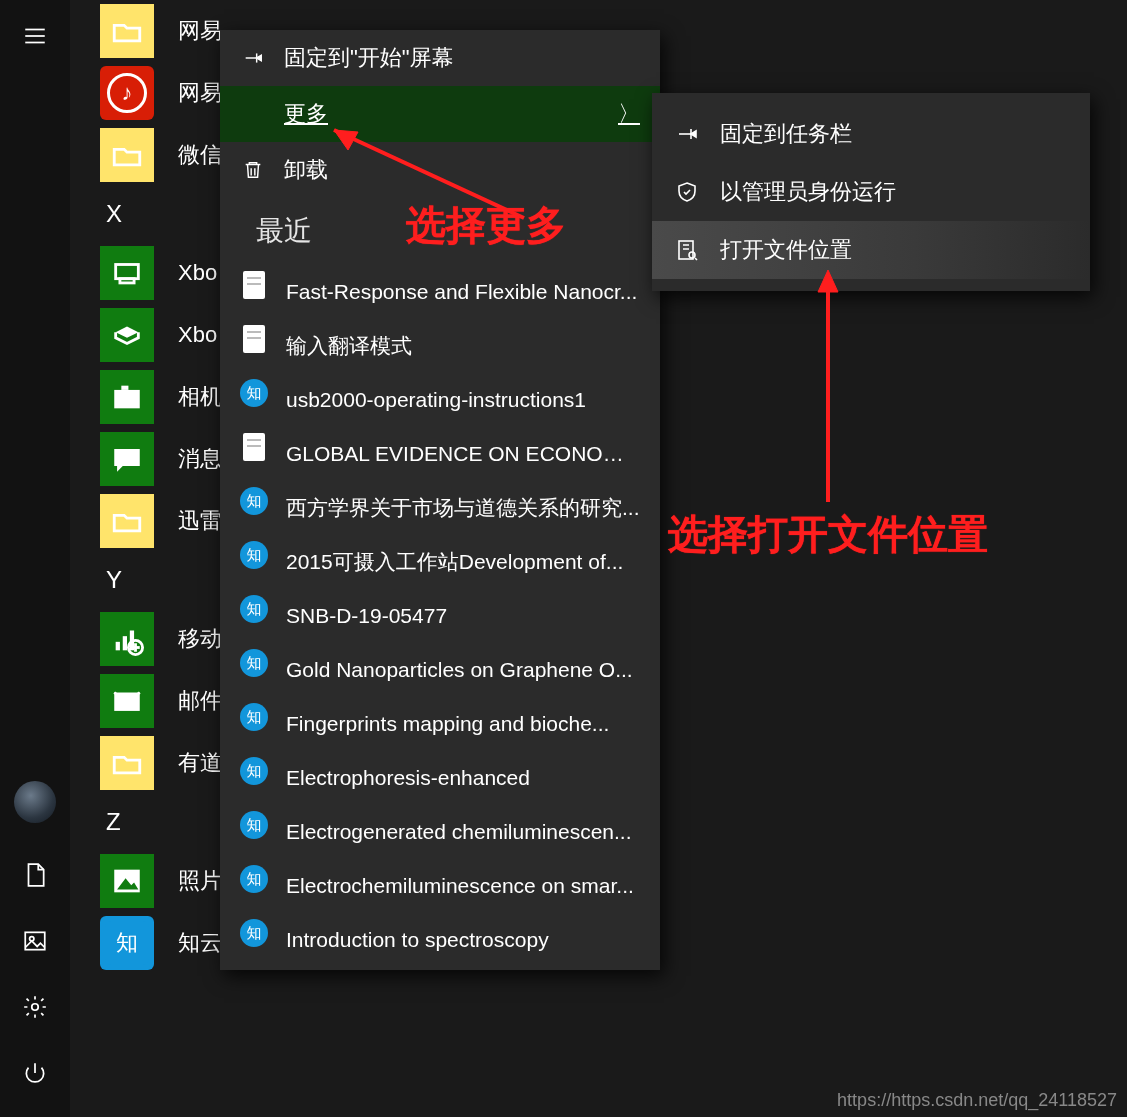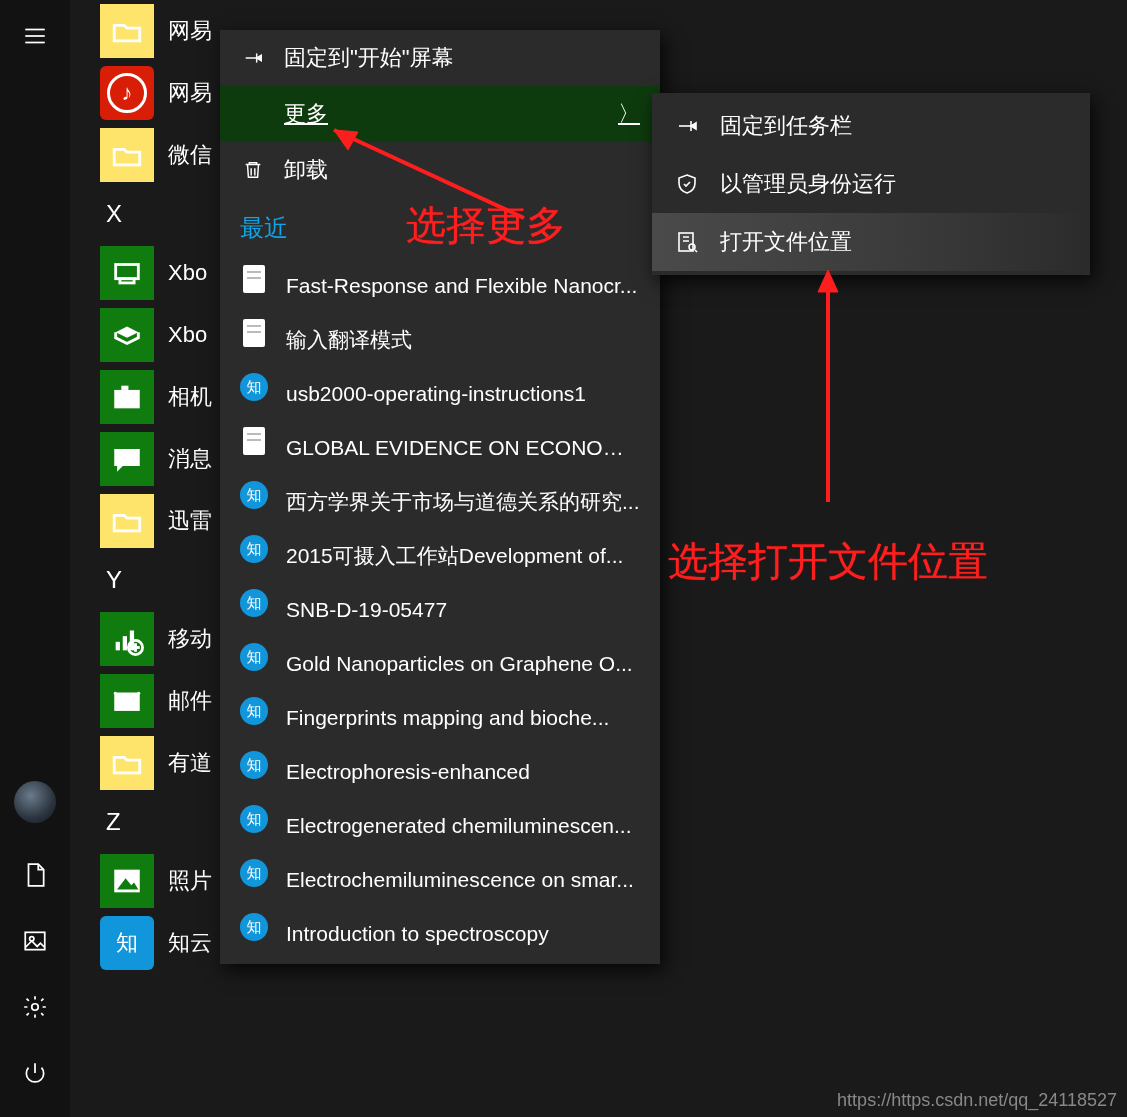--- a/index.html
+++ b/index.html
@@ -33,21 +33,21 @@
     background: radial-gradient(circle at 40% 35%, #6b7a8a 0%, #2b3540 60%, #121820 100%);
   }
 
   
   .apps {
     position: absolute;
     left: 100px; top: 0;
     width: 260px;
   }
   .app-row {
-    display:flex; align-items:center; gap:14px;
+    display:flex; align-items:center; gap:24px;
     height:62px;
   }
   .app-tile {
     width:54px; height:54px; flex:0 0 54px;
     display:flex; align-items:center; justify-content:center;
   }
   .tile-yellow { background:#ffe46b; }
   .tile-green  { background:#107c10; }
   .tile-red    { background:#d81e06; border-radius:6px; }
   .tile-blue   { background:#1296db; border-radius:6px; }
@@ -68,21 +68,21 @@
     height:56px; padding:0 20px;
     font-size:22px; color:#fff;
     white-space:nowrap;
   }
   .ctx1-item.hover { background:#0e3b0e;text-decoration:underline; }
   .ctx1-item .ic { width:26px; height:26px; flex:0 0 26px; display:flex; align-items:center; justify-content:center; }
   .ctx1-item .ic svg { width:22px; height:22px; stroke:#fff; fill:none; stroke-width:1.6;}
   .ctx1-item .chev { margin-left:auto; color:#fff; font-size:22px;}
   .ctx1-section {
     padding: 14px 20px 8px 20px;
-    font-size:24px; color:#0ea5e9;
+    font-size:28px; color:#e5e5e5;margin-left:16px;
   }
   .recent-item {
     display:flex; align-items:center; gap:18px;
     height:54px; padding:0 20px;
     font-size:21px; color:#fff;
     white-space:nowrap; overflow:hidden;
   }
   .recent-item .ric { width:28px; height:28px; flex:0 0 28px; display:flex; align-items:center; justify-content:center; }
   .ric-doc { background:#fff; width:22px; height:28px; border-radius:2px; position:relative;}
   .ric-doc::before{content:"";position:absolute;left:4px;top:6px;width:14px;height:2px;background:#bbb;}
@@ -90,34 +90,34 @@
   .ric-zhi { width:28px;height:28px;border-radius:50%;background:#1296db;color:#fff;font-size:15px;display:flex;align-items:center;justify-content:center;font-weight:500;}
   .recent-item .rlabel { overflow:hidden; text-overflow:ellipsis;margin-top:13px; }
 
   
   .ctx2 {
     position:absolute;
     left:652px; top:93px;
     width:438px;
     background:#2b2b2b;
     box-shadow: 4px 6px 18px rgba(0,0,0,.8);
-    padding:4px 0;
+    padding:12px 0;
   }
   .ctx2-item {
     display:flex; align-items:center; gap:20px;
     height:58px; padding:0 22px;
     font-size:22px; color:#fff;
   }
   .ctx2-item.hover { background: linear-gradient(90deg,#4a4a4a 0%, #3a3a3a 60%, #2b2b2b 100%); text-align: right; }
   .ctx2-item .ic { width:26px; height:26px; flex:0 0 26px; display:flex; align-items:center; justify-content:center;}
   .ctx2-item .ic svg { width:24px; height:24px; stroke:#fff; fill:none; stroke-width:1.6;}
 
   
   .anno {
-    position:absolute; color:#ff1e1e; font-size:40px; font-weight:400;
+    position:absolute; color:#ff1e1e; font-size:40px; font-weight:700;
     text-shadow:0 0 1px #ff1e1e;
   }
   .arrow { position:absolute; }
   .arrow svg line, .arrow svg polygon { stroke:#ff1e1e; fill:#ff1e1e; }
 
   
   .watermark {
     position:absolute; right:10px; bottom:6px;
     color:#888; font-size:18px;
   }
@@ -450,15 +450,15 @@
   </svg>
 </div>
 <div class="anno" style="left:406px; top:198px;">选择更多</div>
 
 <div class="arrow" style="left:794px; top:262px;">
   <svg width="80" height="250" viewBox="0 0 80 250">
     <line x1="34" y1="240" x2="34" y2="18" stroke-width="4"></line>
     <polygon points="34,8 24,30 44,30"></polygon>
   </svg>
 </div>
-<div class="anno" style="left:668px; top:534px;">选择打开文件位置</div>
+<div class="anno" style="left:668px; top:507px;">选择打开文件位置</div>
 
 <div class="watermark">https://https.csdn.net/qq_24118527</div>
 
 </body></html>

